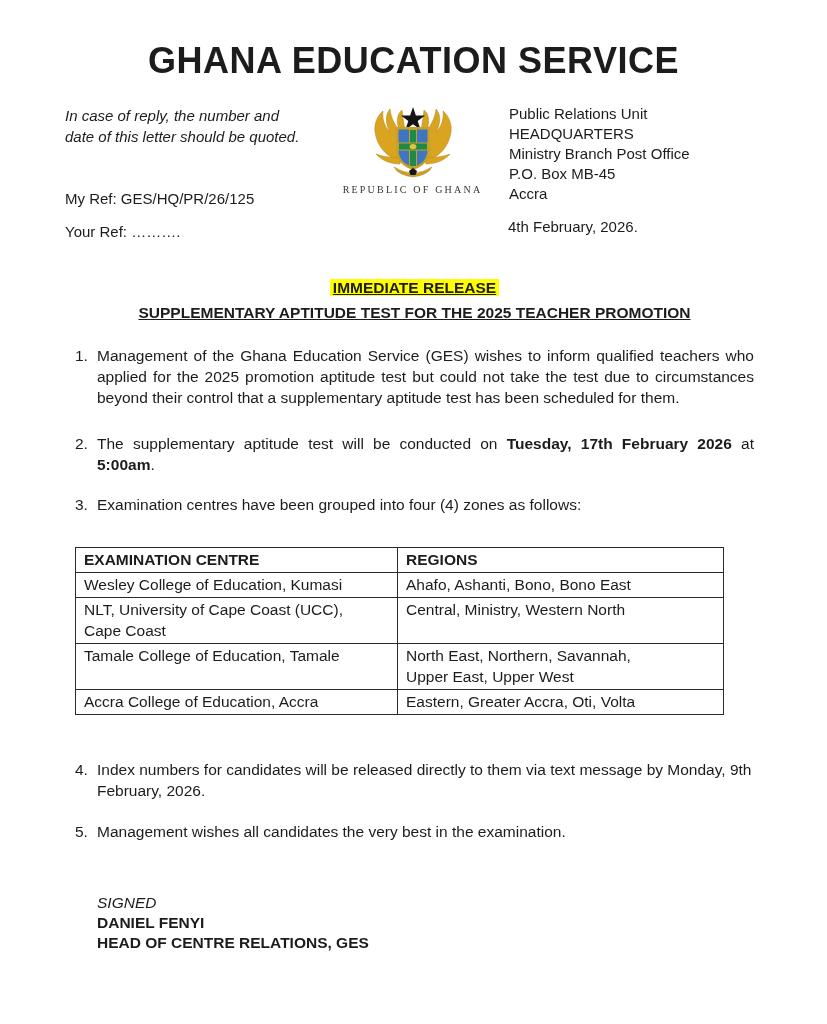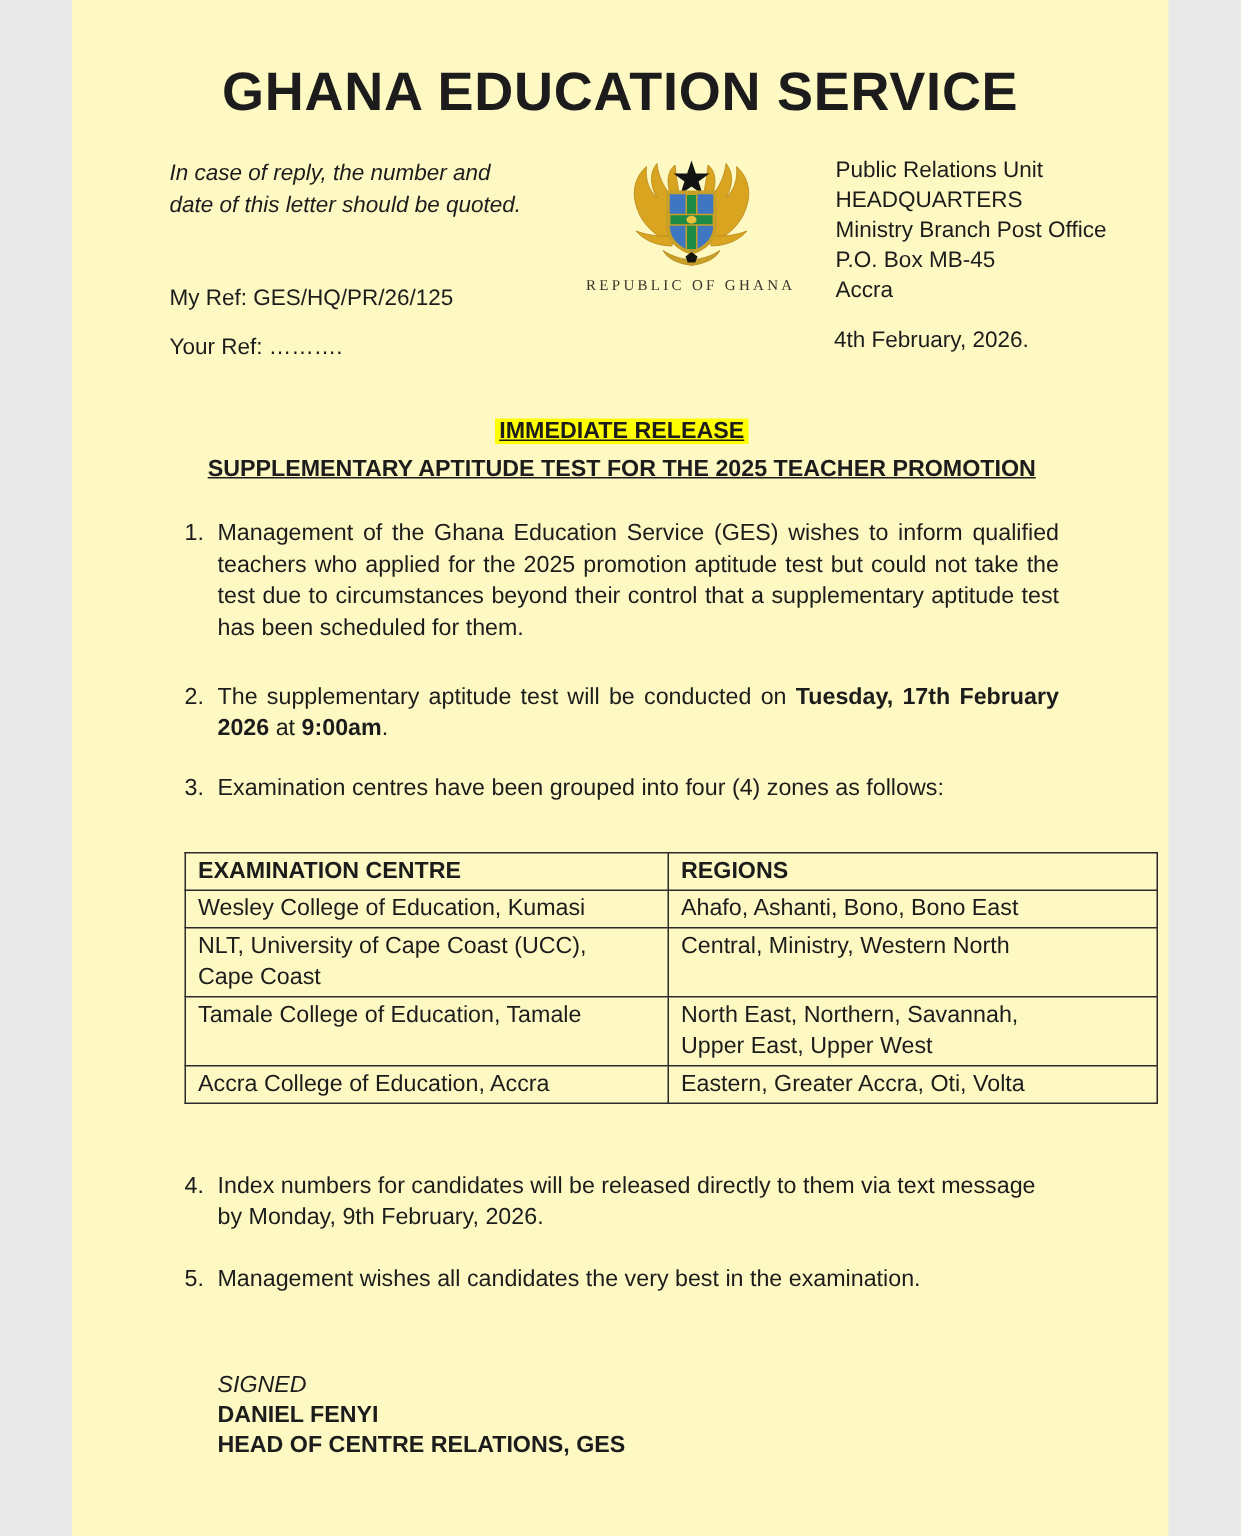--- a/index.html
+++ b/index.html
@@ -1,20 +1,20 @@
 <!DOCTYPE html>
 <html><head>
 <meta charset="utf-8">
 <style>
   html, body { margin: 0; padding: 0; background: #e9e9e9; }
   .page {
     position: relative;
-    width: 731px; height: 1024px;
+    width: 827px; height: 1024px;
     margin: 0 auto;
-    background: #fef9c3;
+    background: #ffffff;
     font-family: "Liberation Sans", sans-serif;
     color: #1c1c1c;
     overflow: hidden;
   }
   .doc-title {
     position: absolute; top: 40px; left: 0; right: 0;
     text-align: center;
     font-size: 36px; font-weight: bold; letter-spacing: 0.5px;
     margin: 0;
   }
@@ -147,21 +147,21 @@
 
     <div class="subject-heading">SUPPLEMENTARY APTITUDE TEST FOR THE 2025 TEACHER PROMOTION</div>
 
     <div class="item item-1">
       <span class="num">1.</span>
       <span class="txt just">Management of the Ghana Education Service (GES) wishes to inform qualified teachers who applied for the 2025 promotion aptitude test but could not take the test due to circumstances beyond their control that a supplementary aptitude test has been scheduled for them.</span>
     </div>
 
     <div class="item item-2">
       <span class="num">2.</span>
-      <span class="txt just"><span>The supplementary aptitude test will be conducted on </span><b>Tuesday, 17th February 2026</b><span> at </span><b>9:00am</b><span>.</span></span>
+      <span class="txt just"><span>The supplementary aptitude test will be conducted on </span><b>Tuesday, 17th February 2026</b><span> at </span><b>5:00am</b><span>.</span></span>
     </div>
 
     <div class="item item-3">
       <span class="num">3.</span>
       <span class="txt">Examination centres have been grouped into four (4) zones as follows:</span>
     </div>
 
     <table class="zones">
       <colgroup>
           <col class="col-centre">

